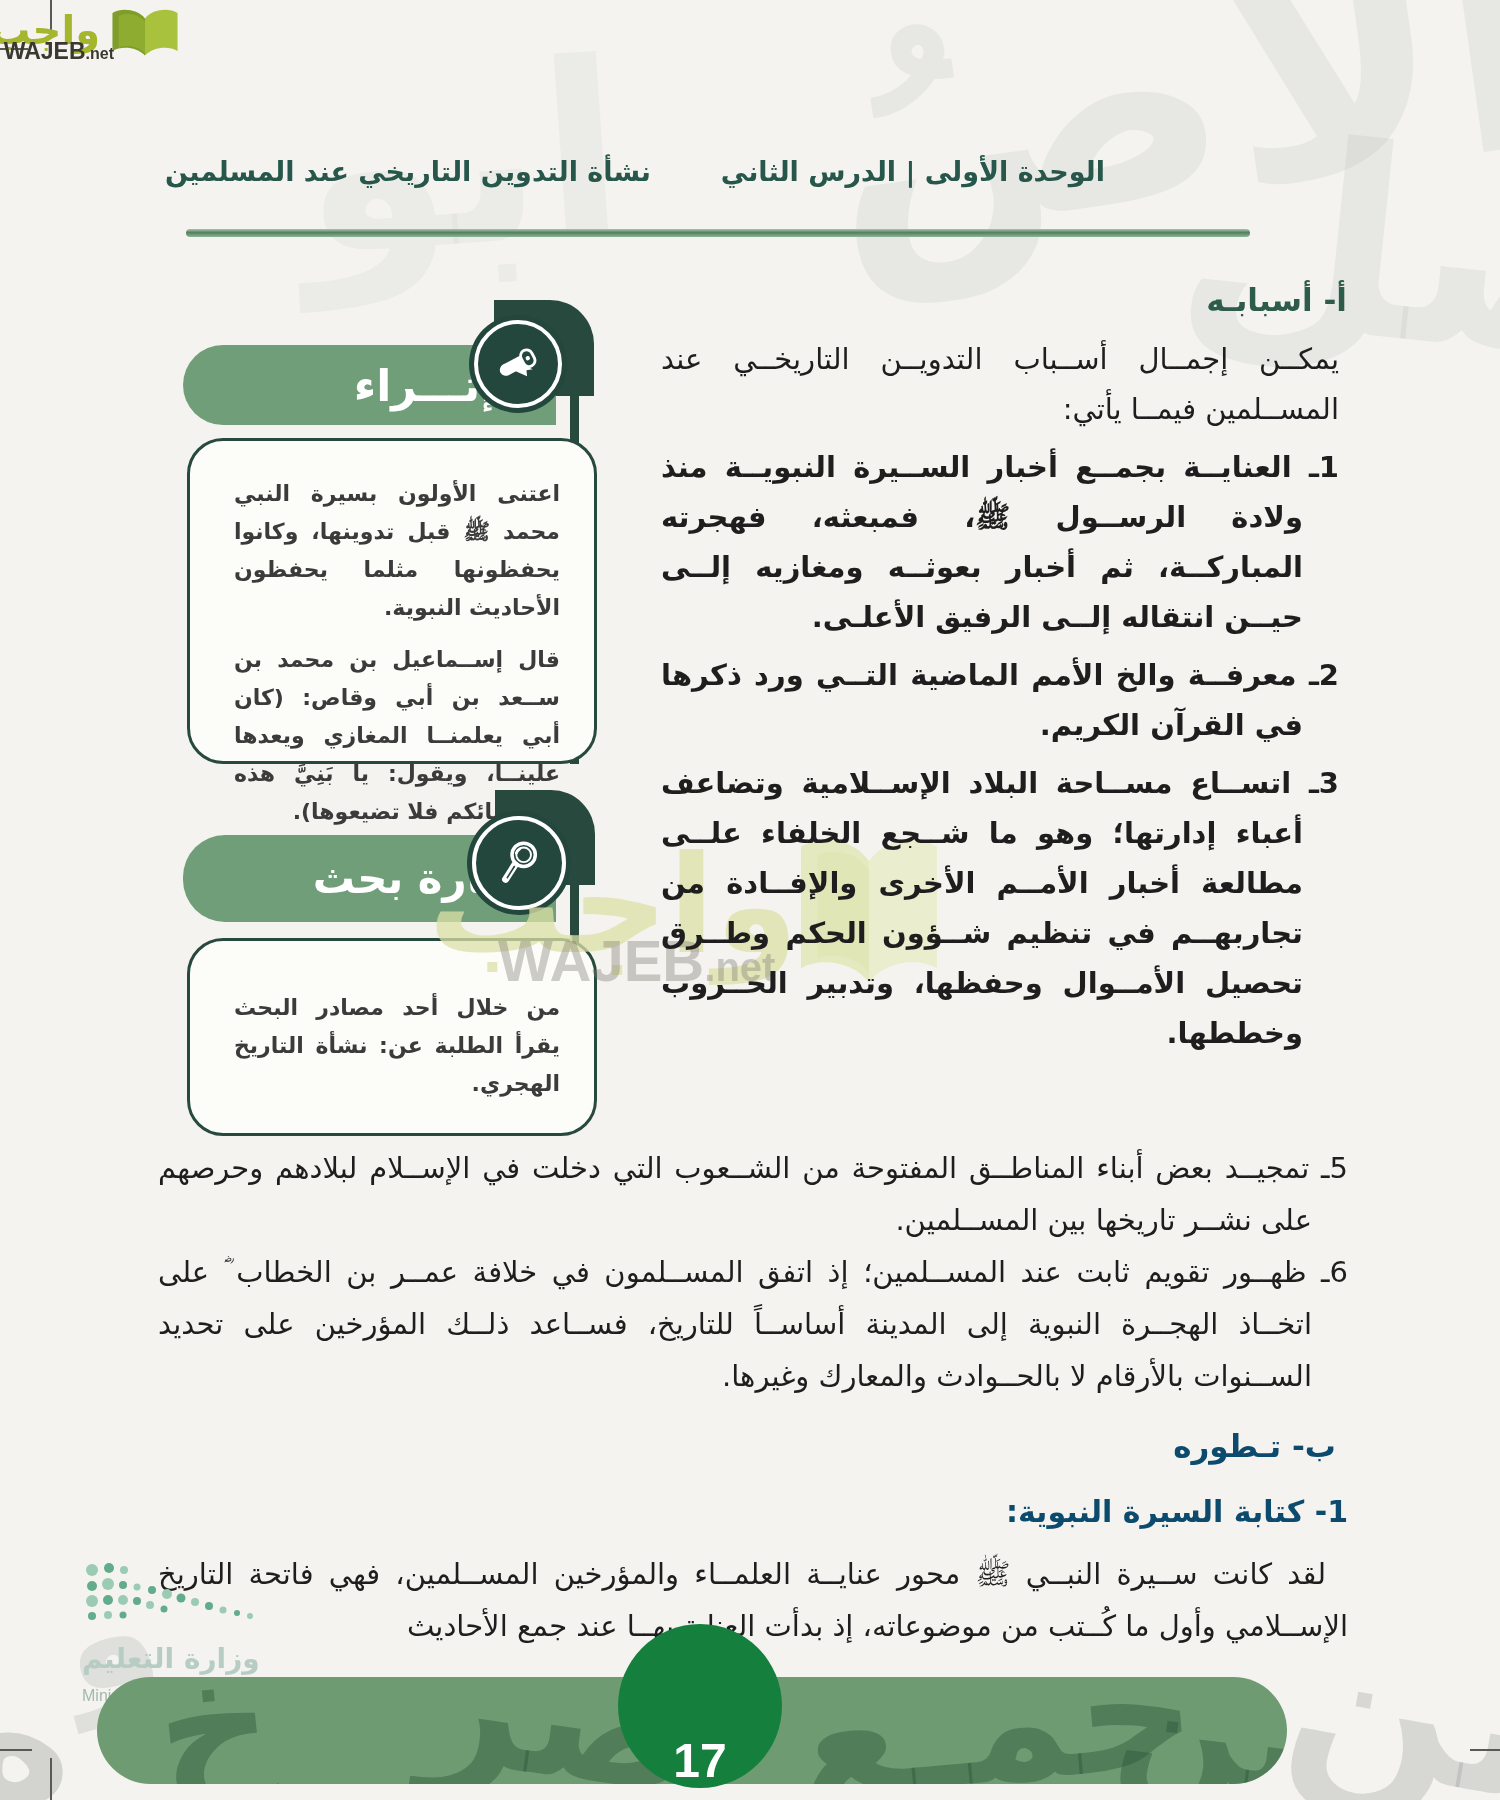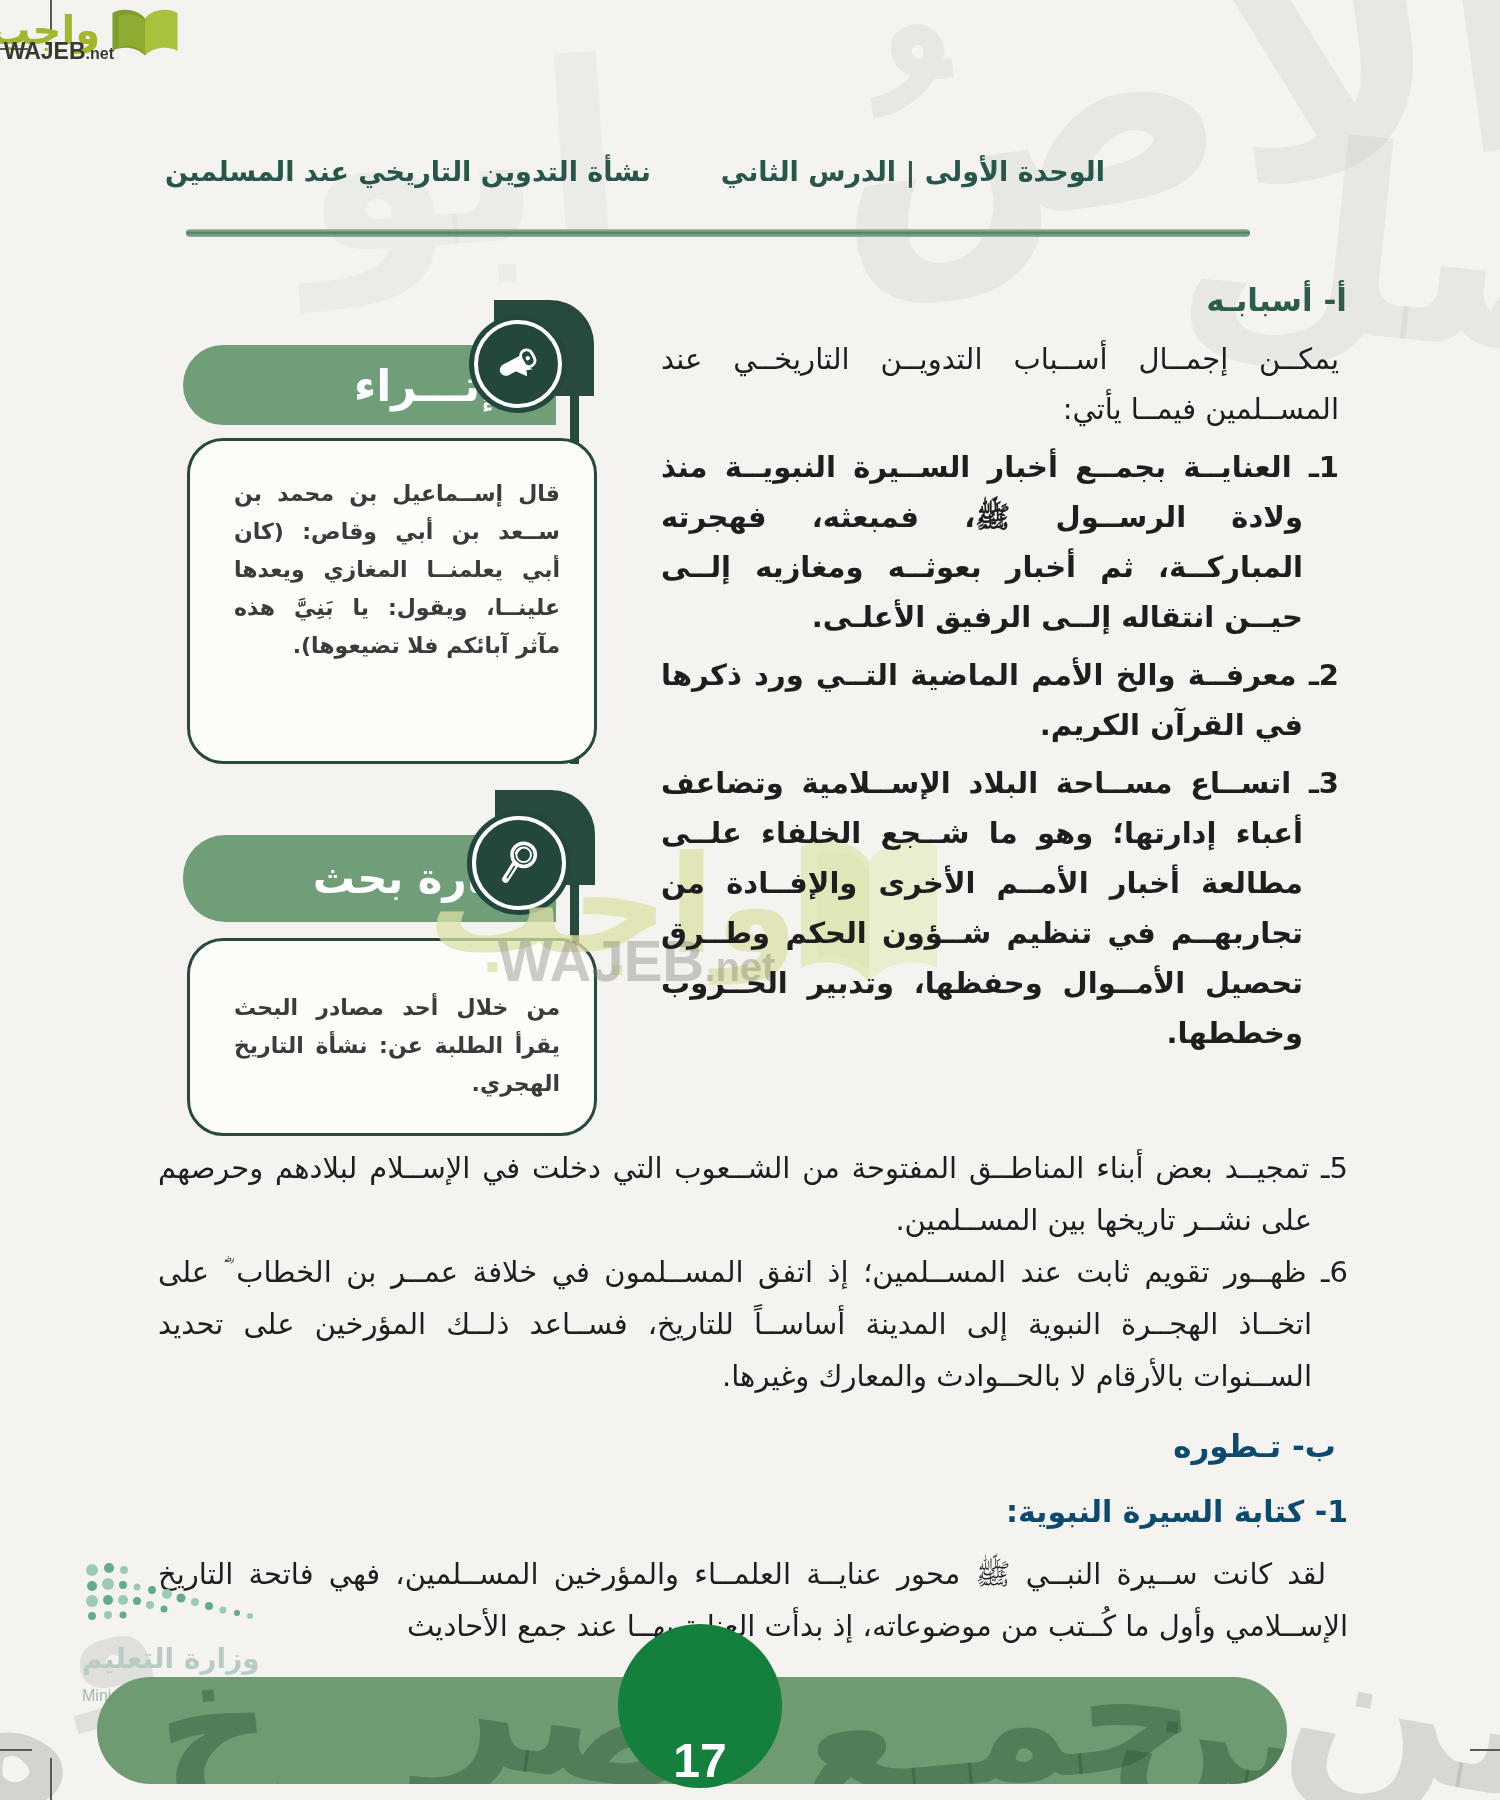--- a/index.html
+++ b/index.html
@@ -96,20 +96,21 @@
     <svg width="52" height="52" viewBox="0 0 48 48">
       <g transform="rotate(-28 24 24)">
         <rect x="6" y="18" width="30" height="11" rx="5.5" fill="#ffffff"></rect>
         <rect x="29" y="15.5" width="11" height="16" rx="5.5" fill="#24473d" stroke="#ffffff" stroke-width="2.6"></rect>
         <circle cx="34.5" cy="23.5" r="2" fill="#ffffff"></circle>
         <path d="M19 29 l7 9 2.2-5.2 5.5 1.8 -7-9.6 z" fill="#ffffff"></path>
       </g>
     </svg>
   </div>
   <div class="abs notebox" style="left:187px;top:438px;width:410px;height:326px;box-sizing:border-box;padding:34px 34px 20px 44px;">
+    <p>اعتنى الأولون بسيرة النبي محمد ﷺ قبل تدوينها، وكانوا يحفظونها مثلما يحفظون الأحاديث النبوية.</p>
     <p>قال إســماعيل بن محمد بن ســعد بن أبي وقاص: (كان أبي يعلمنــا المغازي ويعدها علينــا، ويقول: يا بَنِيَّ هذه مآثر آبائكم فلا تضيعوها).</p>
   </div>
 
   <div class="abs tabsq" style="left:495px;top:790px;width:100px;height:95px;"></div>
   <div class="abs banner" style="left:183px;top:835px;width:373px;height:87px;">
     <span class="ttl" style="font-size:42px;">مهارة بحث</span>
   </div>
   <div class="abs vline" style="left:570px;top:872px;height:258px;"></div>
   <div class="abs iconcirc" style="left:472px;top:816px;width:86px;height:86px;">
     <svg width="56" height="56" viewBox="0 0 48 48">

